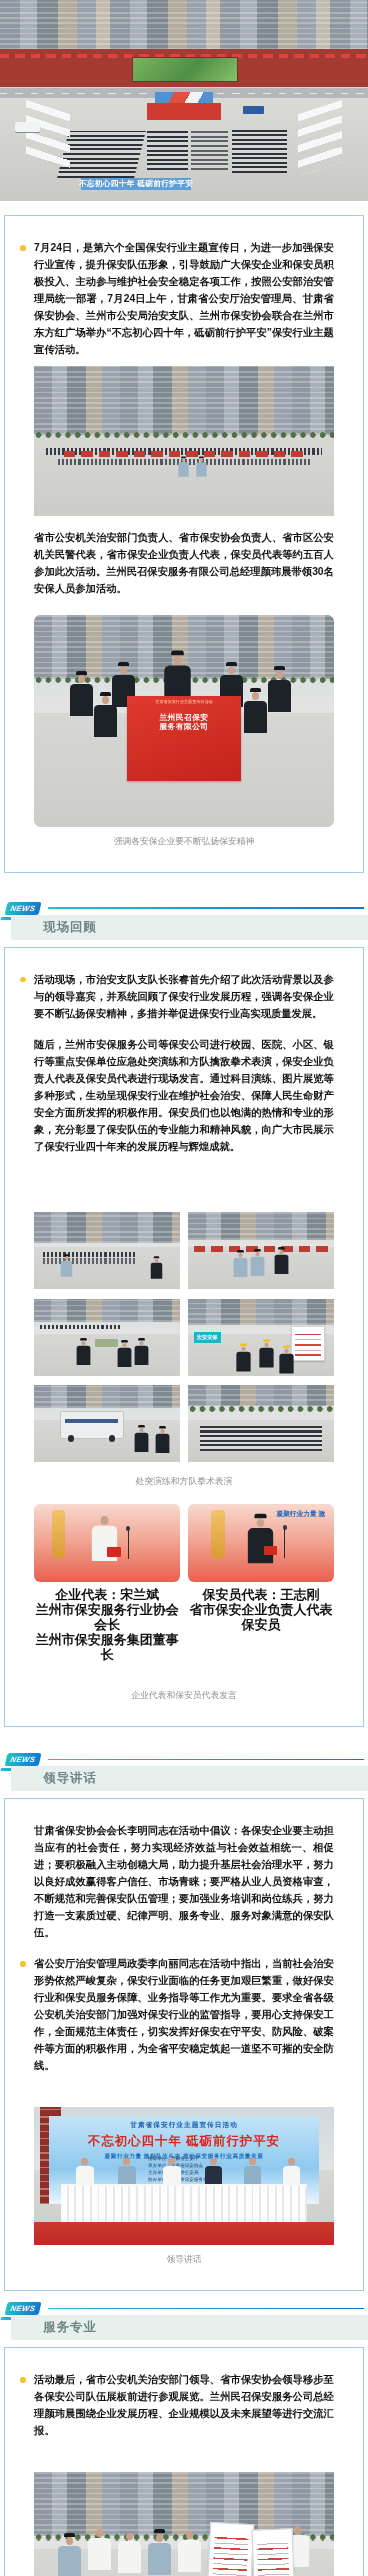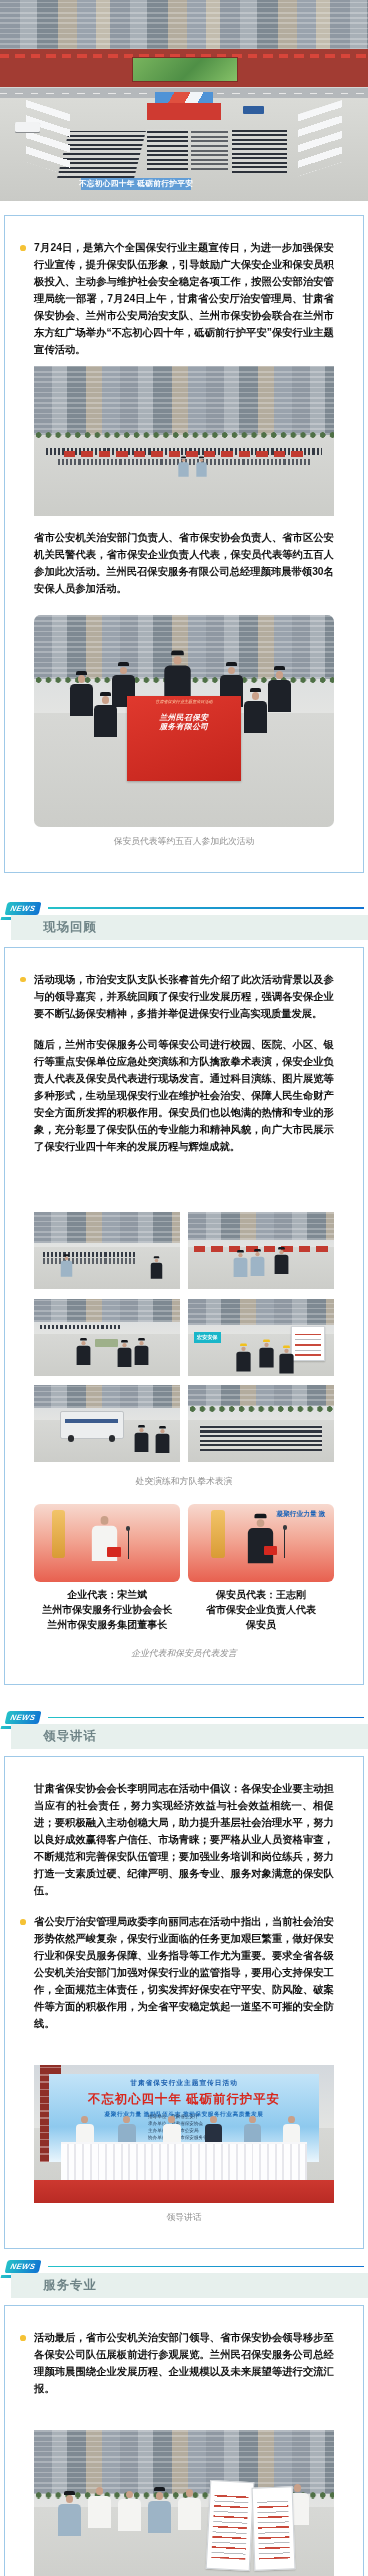--- a/index.html
+++ b/index.html
@@ -78,21 +78,21 @@
     color:#fff;text-align:center;box-shadow:0 1px 2.1px rgba(0,0,0,.25);}
   .redsign .rs1{font-size:4.1px;line-height:6.2px;color:#ffd9b0;padding-top:3.1px;white-space:nowrap;}
   .redsign .rs2{font-size:7.7px;line-height:9.8px;font-weight:700;letter-spacing:0.5px;white-space:nowrap;}
   
   .pgrid{display:grid;grid-template-columns:1fr 1fr;gap:9.3px 7.7px;margin-top:57px;}
   .pgrid .ph{height:77px;}
   .speakers{display:grid;grid-template-columns:1fr 1fr;gap:7.7px;margin-top:15.5px;}
   .spk-ph{height:78px;border-radius:6.2px;
     background:linear-gradient(180deg,#f7d9cf 0,#f2a795 45%,#e8604f 100%);position:relative;overflow:hidden;}
   .gold{position:absolute;width:13.4px;top:8%;bottom:30%;background:linear-gradient(180deg,#f2c469,#d99b35);border-radius:3.1px;}
-  .spk-cap{font-size:10px;font-weight:700;color:#111;text-align:center;line-height:15px;margin-top:4.1px;}
+  .spk-cap{font-size:13px;font-weight:700;color:#111;text-align:center;line-height:15px;margin-top:4.1px;}
   .bluetext{position:absolute;color:#1c63b8;font-weight:700;font-size:6.7px;white-space:nowrap;}
   .mic{position:absolute;width:1px;height:29px;background:#2a2d31;}
   .mic::before{content:"";position:absolute;top:-4.1px;left:-1.5px;width:4.1px;height:5.2px;border-radius:2.1px;background:#36393d;}
   .redbook{position:absolute;width:13.4px;height:9.3px;background:#d5281f;border-radius:1px;}
   
   .sec{position:relative;height:39px;margin:29px 0 6.2px;}
   .news-badge{position:absolute;left:6.2px;top:0;width:34px;height:13.4px;
     background:linear-gradient(100deg,#25c2c9,#1173d2);transform:skewX(-13deg);
     border-radius:2.6px;display:flex;align-items:center;justify-content:center;
     color:#fff;font-style:italic;font-weight:700;font-size:7.7px;letter-spacing:0.5px;}
@@ -165,21 +165,21 @@
         </div>
       <div class="fig" style="left:52%;top:52%;transform:scale(.45);">
           <div class="cap2"></div>
           <div class="head"></div>
           <div class="torso pol"></div>
         </div>
     </div>
   </figure>
   <div class="para" style="margin-top:13.4px;">省市公安机关治安部门负责人、省市保安协会负责人、省市区公安机关民警代表，省市保安企业负责人代表，保安员代表等约五百人参加此次活动。兰州民召保安服务有限公司总经理颜玮晨带领30名安保人员参加活动。</div>
   <figure style="margin-top:18.5px;">
-    <div class="ph rounded" style="height:212px;font-style:italic;">
+    <div class="ph rounded" style="height:212px;">
       <div class="bld" style="height:30%;"></div>
       <div class="trees" style="top:29%;"></div>
       <div class="fig" style="left:12%;top:26%;">
           <div class="cap2"></div>
           <div class="head"></div>
           <div class="torso dark"></div>
         </div>
       <div class="fig" style="left:26%;top:22%;">
           <div class="cap2"></div>
           <div class="head"></div>
@@ -209,21 +209,21 @@
           <div class="cap2"></div>
           <div class="head"></div>
           <div class="torso dark"></div>
         </div>
       <div class="redsign" style="left:31%;top:38%;width:38%;height:40%;">
         <div class="rs1">甘肃省保安行业主题宣传日活动</div>
         <div class="rs2" style="margin-top:7.2px;">兰州民召保安</div>
         <div class="rs2">服务有限公司</div>
       </div>
     </div>
-    <figcaption class="photo-cap">保安员代表等约五百人参加此次活动</figcaption>
+    <figcaption class="photo-cap">强调各安保企业要不断弘扬保安精神</figcaption>
   </figure>
 </div>
 
 <div class="sec">
   <div class="news-badge">NEWS</div>
   <div class="news-underbar"></div>
   <div class="news-line"></div>
   <div class="sec-titlebar">
     <span class="sec-title">现场回顾</span>
   </div>
@@ -362,21 +362,21 @@
             <div class="torso dark"></div>
           </div>
         <div class="redbook" style="left:52%;top:54%;"></div>
         <div class="mic" style="left:66%;top:32%;"></div>
       </div>
       <div class="spk-cap" style="margin-top:5.2px;">保安员代表：王志刚</div>
       <div class="spk-cap" style="margin-top:0;">省市保安企业负责人代表</div>
       <div class="spk-cap" style="margin-top:0;">保安员</div>
     </div>
   </div>
-  <div class="photo-cap" style="margin-top:14px;font-style:italic;">企业代表和保安员代表发言</div>
+  <div class="photo-cap" style="margin-top:26px;">企业代表和保安员代表发言</div>
 </div>
 
 <div class="sec" style="margin-top:26px;">
   <div class="news-badge">NEWS</div>
   <div class="news-underbar"></div>
   <div class="news-line"></div>
   <div class="sec-titlebar">
     <span class="sec-title">领导讲话</span>
   </div>
 </div>

